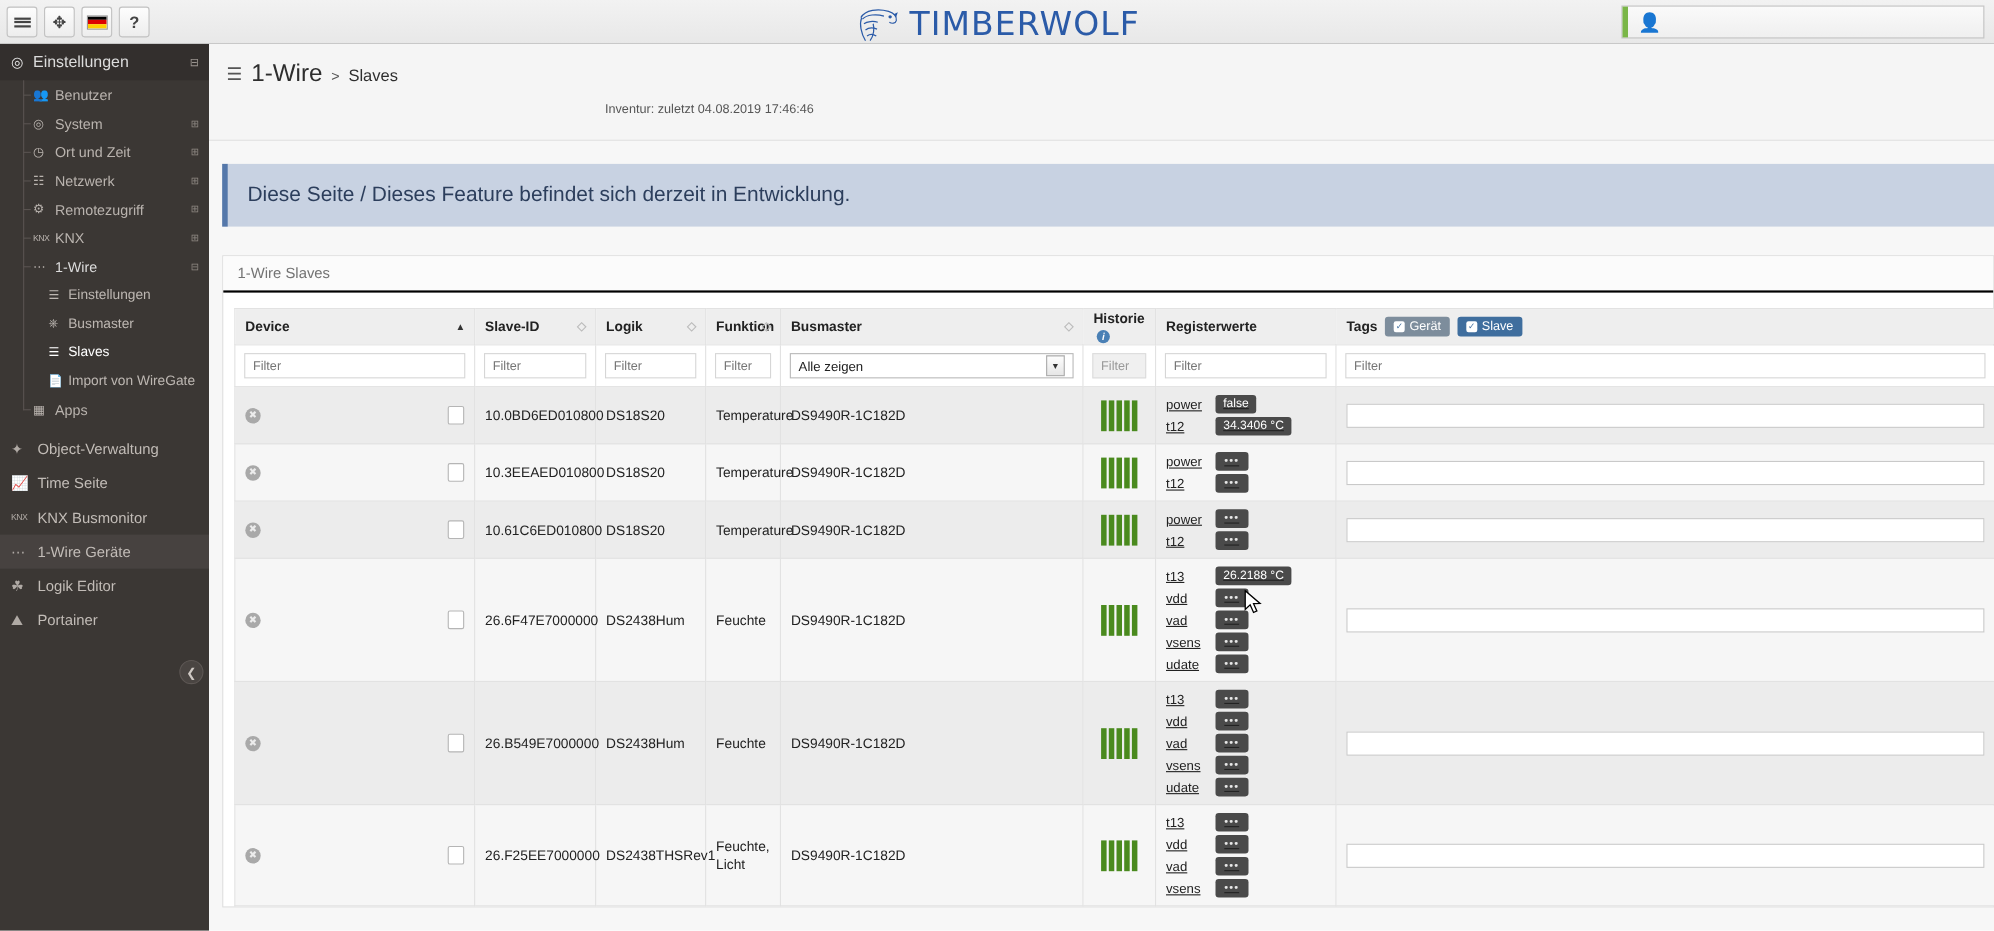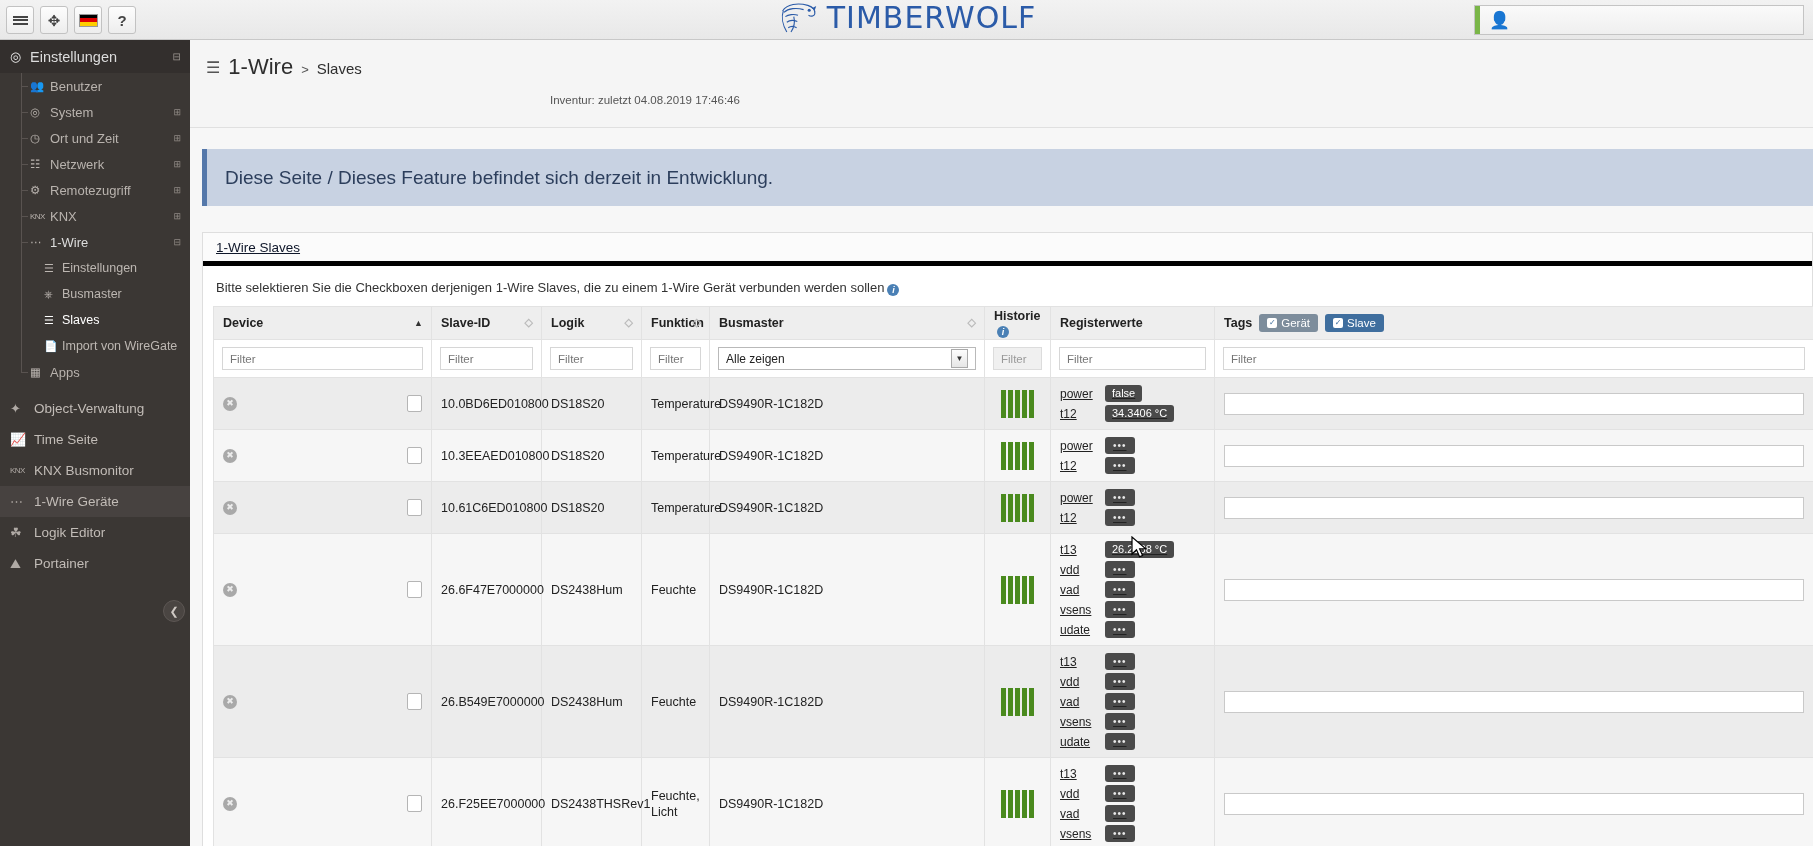--- a/index.html
+++ b/index.html
@@ -26,21 +26,21 @@
   }
   .burger-l { display:block; width:15px; height:2px; background:#444; margin:1.5px 0; }
   .arrows { font-size: 15px; color: #444; line-height: 1; }
   .flag { width: 19px; height: 13px; border: 1px solid #999; overflow: hidden; }
   .flag i { display:block; height: 33.4%; }
   .f1 { background: #000; } .f2 { background: #dd0000; } .f3 { background: #ffce00; }
   .qm { font-size: 15px; font-weight: bold; color: #444; }
 
   .logo {
     position: absolute; left: 0; top: 0; width: 1813px; height: 40px;
-    display: flex; align-items: flex-start; justify-content: center;
+    display: flex; align-items: flex-end; justify-content: center;
     pointer-events: none;
   }
   .logo-inner { display: flex; align-items: center; gap: 8px; }
   .wolf { width: 42px; height: 34px; }
   .logo-text {
     font-size: 30px; letter-spacing: 1px; color: #2b5ba8;
     font-family: "DejaVu Sans", sans-serif; font-weight: 400;
   }
   .userbox {
     position: absolute; right: 9px; top: 5px; width: 330px; height: 30px;
@@ -123,24 +123,23 @@
     background: #c8d2e2; border-left: 5px solid #5578aa;
     display: flex; align-items: center; padding-left: 18px;
   }
   .notice-txt { font-size: 19px; color: #2c3e5c; }
 
   .panel {
     margin: 26px 0 0 12px; width: 1611px; background: #fff;
     border: 1px solid #dedede;
   }
   .panel-head {
-    height: 33px; border-bottom: 5px solid #000000; display: flex;
-    align-items: center; padding-left: 13px; font-size: 13.5px; color: #0f172a;
+    height: 33px; border-bottom: 2px solid #000000; display: flex;
+    align-items: center; padding-left: 13px; font-size: 13.5px; color: #737373;
     background: #fbfbfb;
-    text-decoration: underline;
   }
   .panel-body { padding: 14px 10px 0 10px; }
   .hint { font-size: 13px; color: #333; margin-bottom: 11px; padding-left: 3px; }
   .info-ico {
     display: inline-block; width: 12px; height: 12px; border-radius: 50%;
     background: #4a80b5; color: #fff; font-size: 9px; font-weight: bold;
     text-align: center; line-height: 12px; font-style: italic;
     position: relative; top: 1px; margin-left: 3px;
   }
 
@@ -388,23 +387,20 @@
     <div class="inventur">Inventur: zuletzt 04.08.2019 17:46:46</div>
   </div>
 
   <div class="notice">
     <span class="notice-txt">Diese Seite / Dieses Feature befindet sich derzeit in Entwicklung.</span>
   </div>
 
   <div class="panel">
     <div class="panel-head">1-Wire Slaves</div>
     <div class="panel-body">
-      <div class="hint">
-        <span>Bitte selektieren Sie die Checkboxen derjenigen 1-Wire Slaves, die zu einem 1-Wire Gerät verbunden werden sollen</span><span class="info-ico">i</span>
-      </div>
 
       <table class="grid">
         <colgroup>
           <col style="width:218px">
             <col style="width:110px">
             <col style="width:100px">
           <col style="width:68px">
             <col style="width:275px">
             <col style="width:66px">
           <col style="width:164px">

